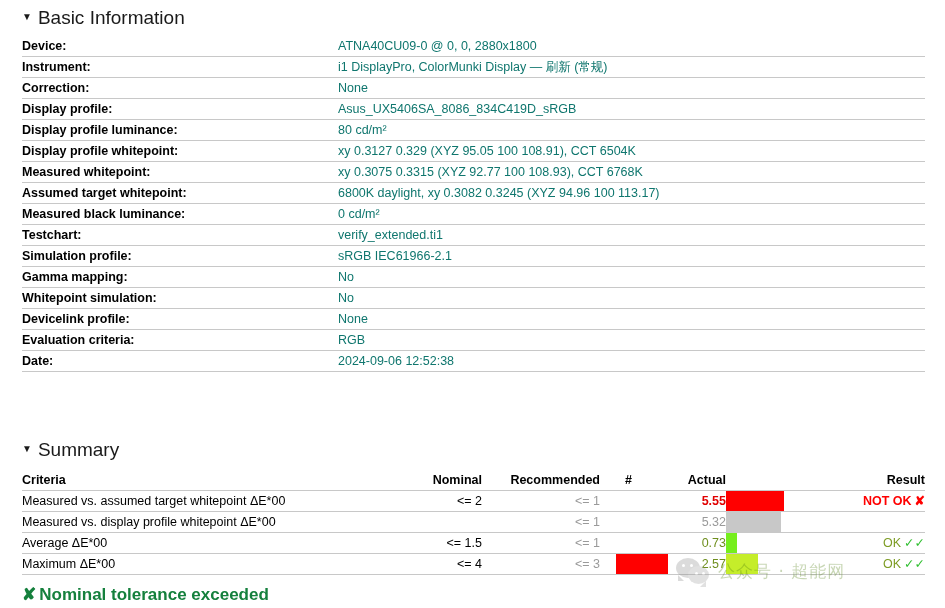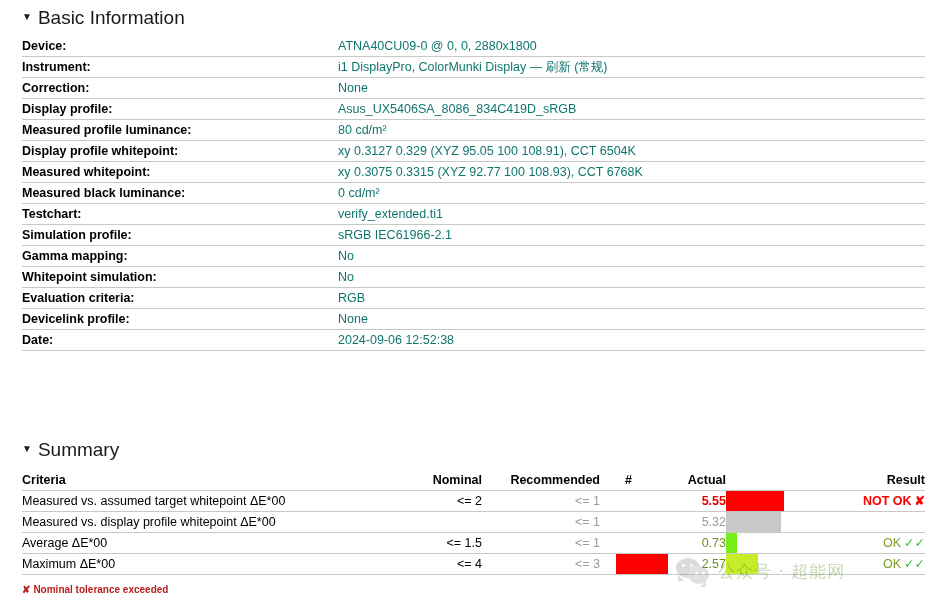--- a/index.html
+++ b/index.html
@@ -126,23 +126,23 @@
   .bar.left {
     
     right: 92px;
   }
 
   
   .note {
     position: absolute;
     left: 22px;
     top: 584px;
-    font-size: 10px;
+    font-size: 17px;
     font-weight: bold;
-    color: #b91c1c;
+    color: #15803d;
     white-space: nowrap;
   }
   .note .cross { margin-right: 3px; }
 
   
   .watermark {
     position: absolute;
     left: 676px;
     top: 558px;
     display: flex;
@@ -206,58 +206,62 @@
         </tr>
         <tr>
           <td class="k">Correction:</td>
           <td class="v">None</td>
         </tr>
         <tr>
           <td class="k">Display profile:</td>
           <td class="v">Asus_UX5406SA_8086_834C419D_sRGB</td>
         </tr>
         <tr>
-          <td class="k">Measured profile luminance:</td>
+          <td class="k">Display profile luminance:</td>
           <td class="v">80 cd/m²</td>
         </tr>
         <tr>
           <td class="k">Display profile whitepoint:</td>
           <td class="v">xy 0.3127 0.329 (XYZ 95.05 100 108.91), CCT 6504K</td>
         </tr>
         <tr>
           <td class="k">Measured whitepoint:</td>
           <td class="v">xy 0.3075 0.3315 (XYZ 92.77 100 108.93), CCT 6768K</td>
         </tr>
         <tr>
+          <td class="k">Assumed target whitepoint:</td>
+          <td class="v">6800K daylight, xy 0.3082 0.3245 (XYZ 94.96 100 113.17)</td>
+        </tr>
+        <tr>
           <td class="k">Measured black luminance:</td>
           <td class="v">0 cd/m²</td>
         </tr>
         <tr>
           <td class="k">Testchart:</td>
           <td class="v">verify_extended.ti1</td>
         </tr>
         <tr>
           <td class="k">Simulation profile:</td>
           <td class="v">sRGB IEC61966-2.1</td>
         </tr>
         <tr>
           <td class="k">Gamma mapping:</td>
           <td class="v">No</td>
         </tr>
         <tr>
           <td class="k">Whitepoint simulation:</td>
           <td class="v">No</td>
         </tr>
         <tr>
+          <td class="k">Devicelink profile:</td>
+          <td class="v">None</td>
+        </tr>
+        <tr>
           <td class="k">Evaluation criteria:</td>
           <td class="v">RGB</td>
-        </tr>
-        <tr>
-          <td class="k">Devicelink profile:</td>
-          <td class="v">None</td>
         </tr>
         <tr>
           <td class="k">Date:</td>
           <td class="v">2024-09-06 12:52:38</td>
         </tr>
       </tbody>
   </table>
 
   <div class="section-head" id="summary-head">
     <span class="tri">▼</span>

